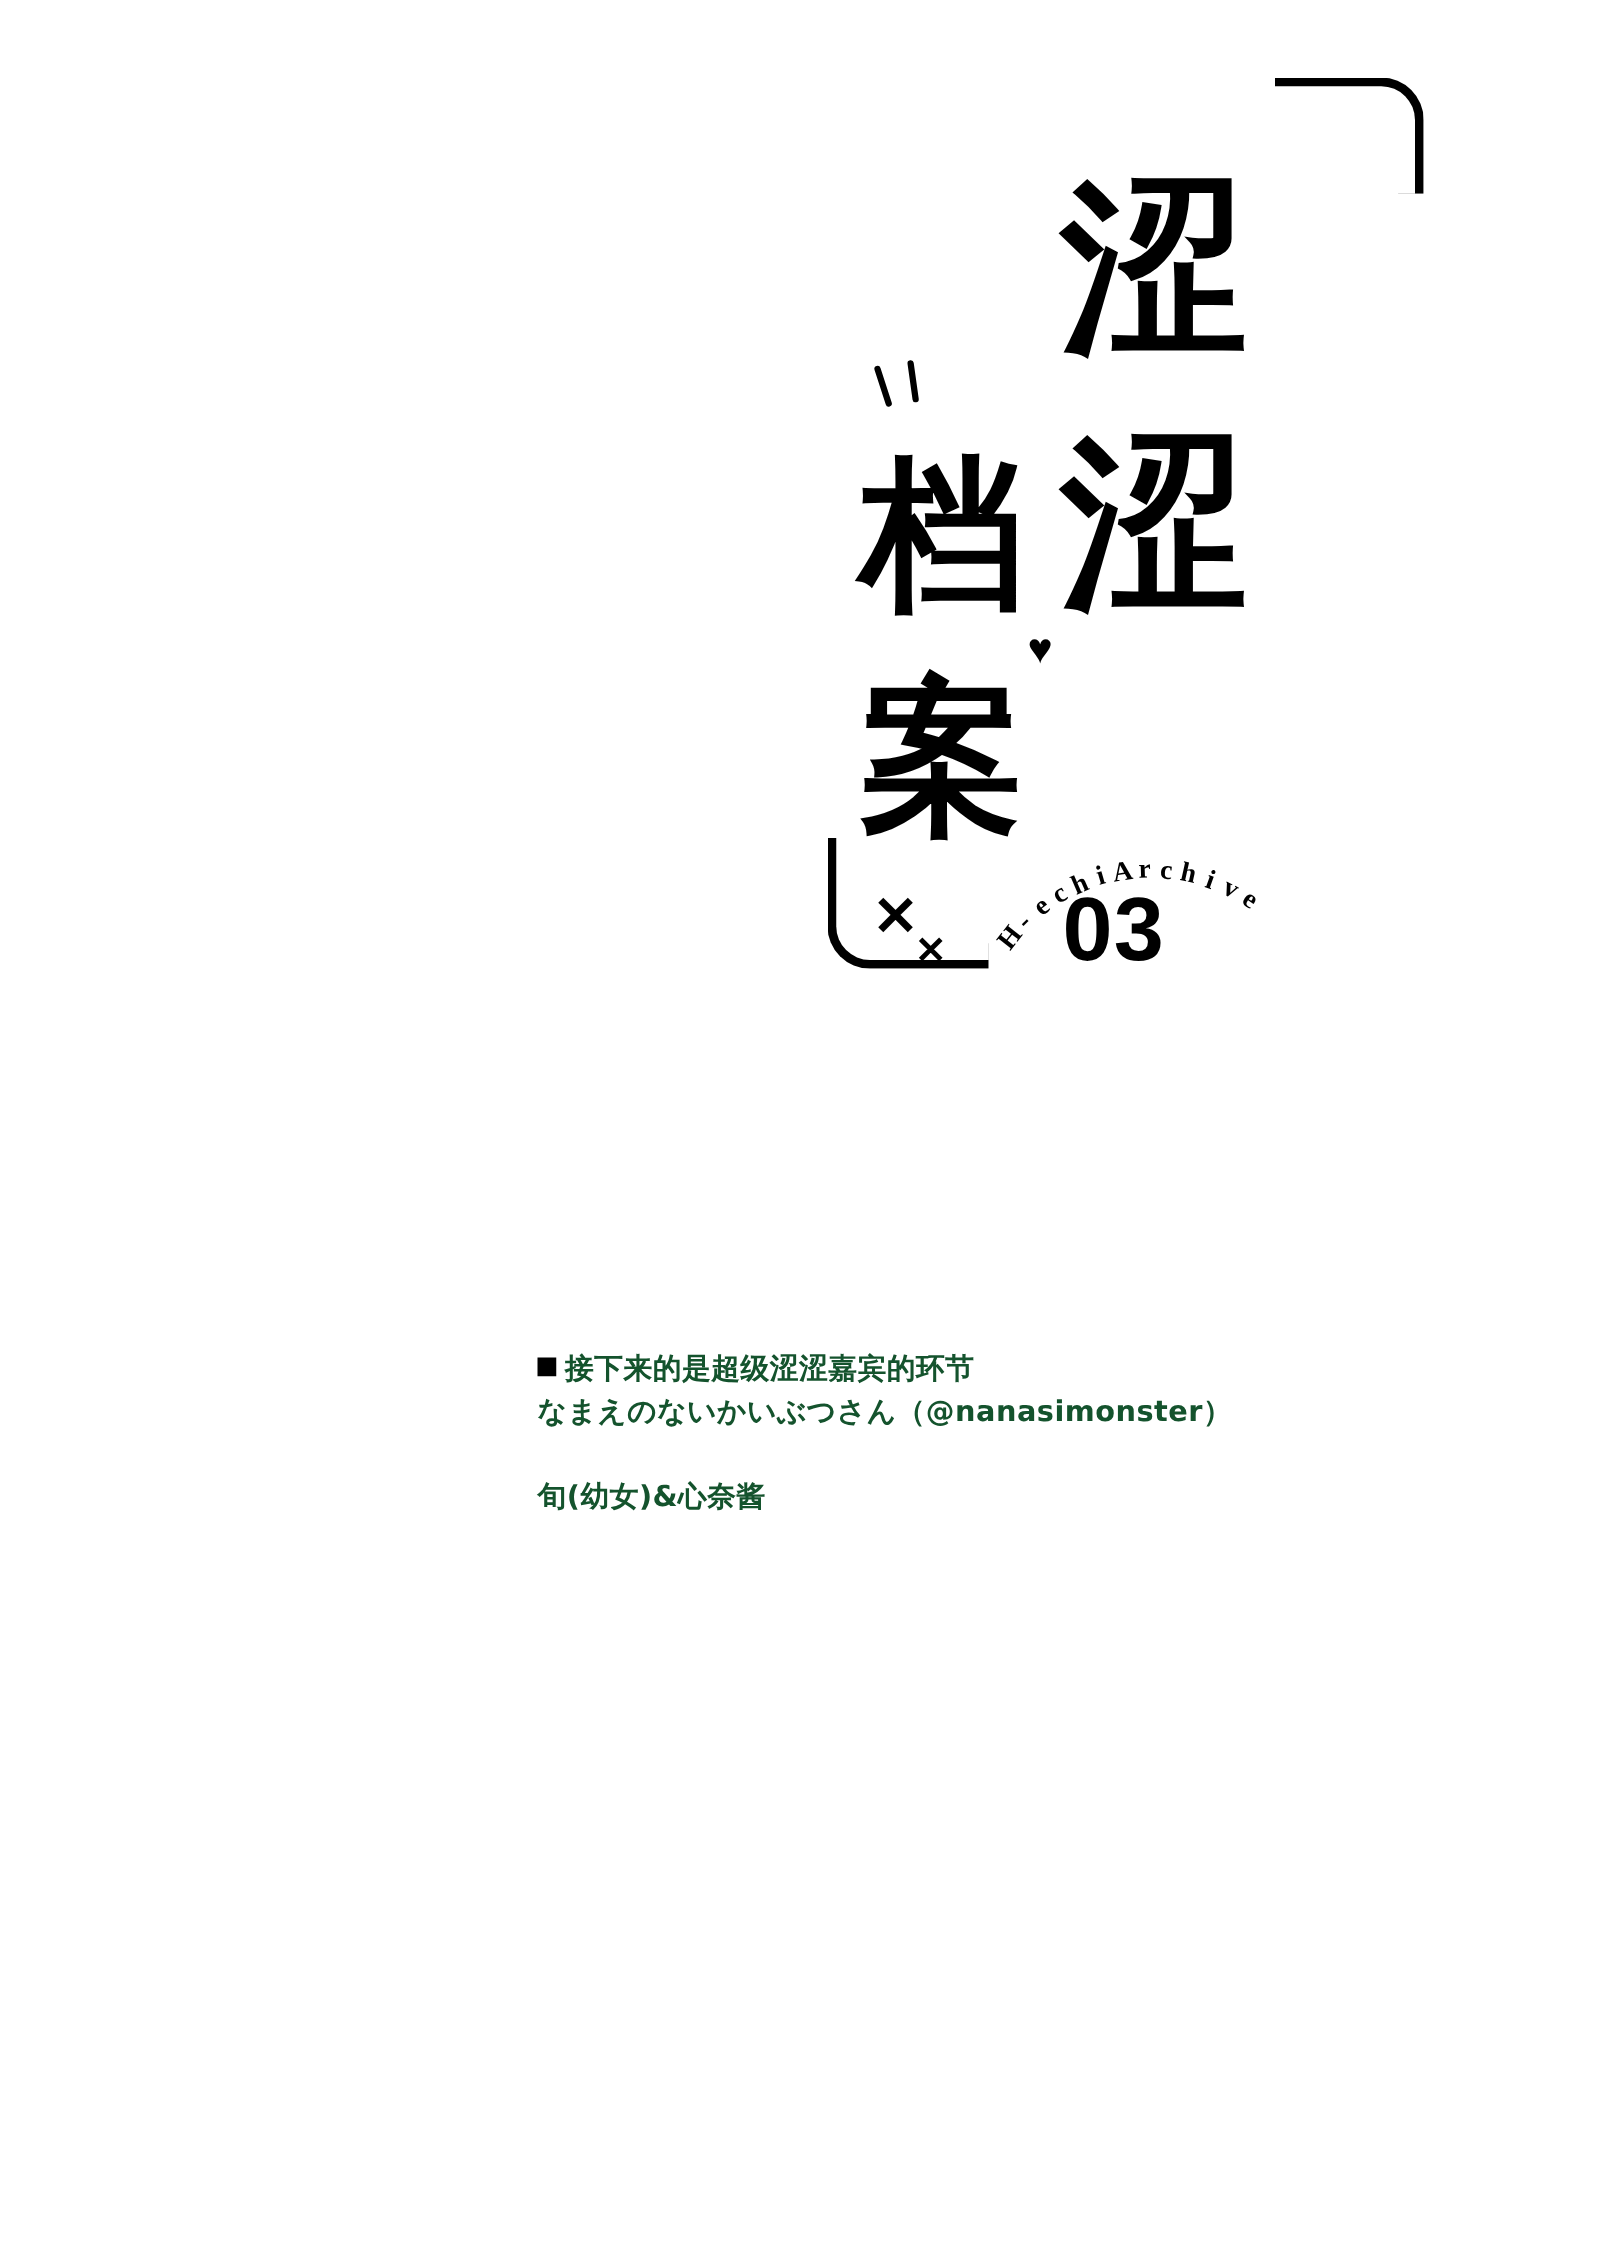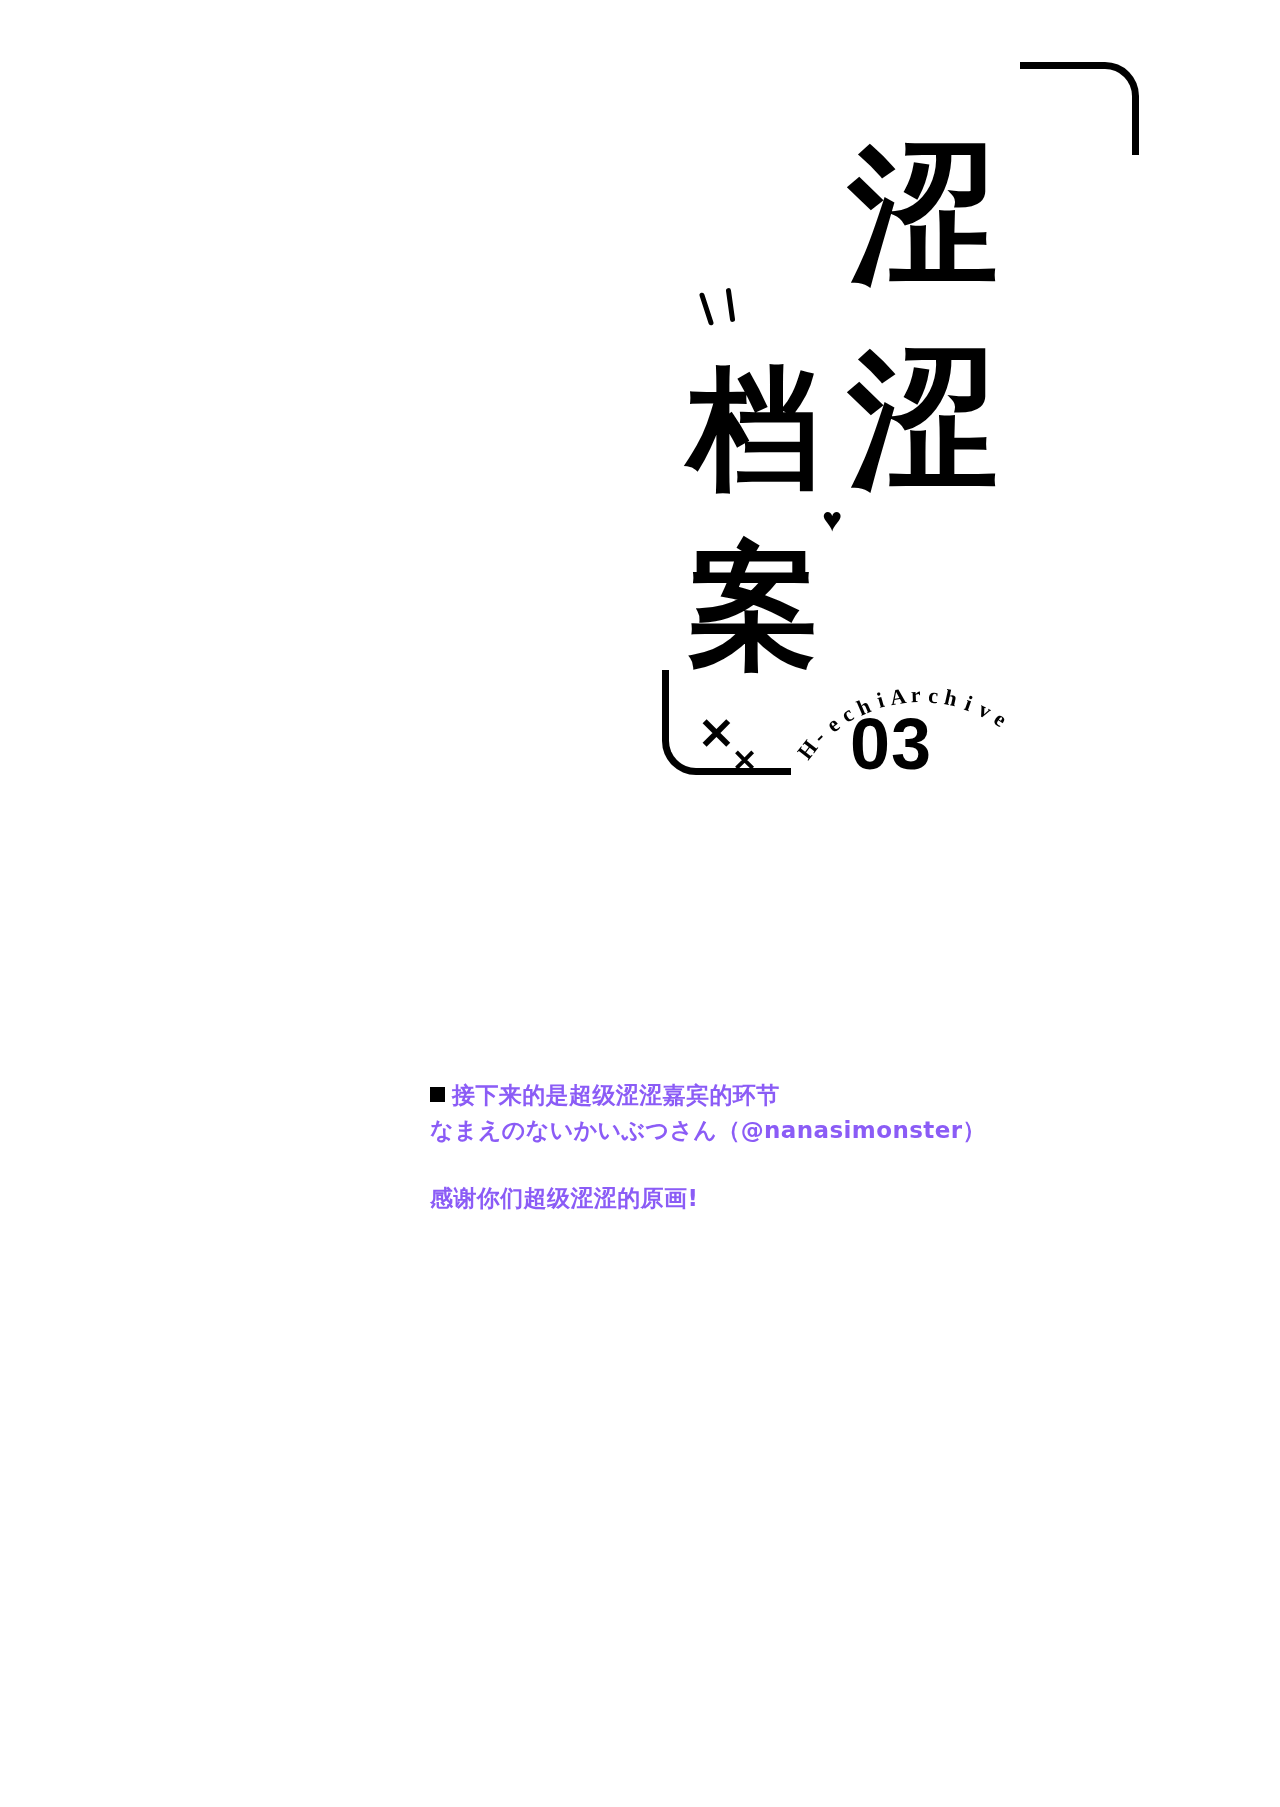--- a/index.html
+++ b/index.html
@@ -146,21 +146,21 @@
   
   .credits {
     position: absolute;
     left: 430px;
     top: 1078px;
     width: 700px;
     font-family: "DejaVu Sans", "Liberation Sans", sans-serif;
     font-size: 23px;
     font-weight: 700;
     line-height: 1.52;
-    color: #8b5cf6;
+    color: #14532d;
     letter-spacing: 0.4px;
   }
   .credits .para {
     margin-bottom: 33px;
   }
   .credits .para:last-child { margin-bottom: 0; }
   .credits .line { white-space: pre-wrap; }
   .credits .heading .sq {
     display: inline-block;
     width: 15px;
@@ -212,19 +212,19 @@
 </div>
 
 <div class="credits">
 
   <div class="para">
     <div class="line heading"><span class="sq"></span><span>接下来的是超级涩涩嘉宾的环节</span></div>
     <div class="line">なまえのないかいぶつさん（@nanasimonster）</div>
   </div>
 
   <div class="para">
+    <div class="line">旬(幼女)&amp;心奈酱</div>
   </div>
 
   <div class="para">
-    <div class="line">感谢你们超级涩涩的原画!</div>
   </div>
 
 </div>
 
 </body></html>

